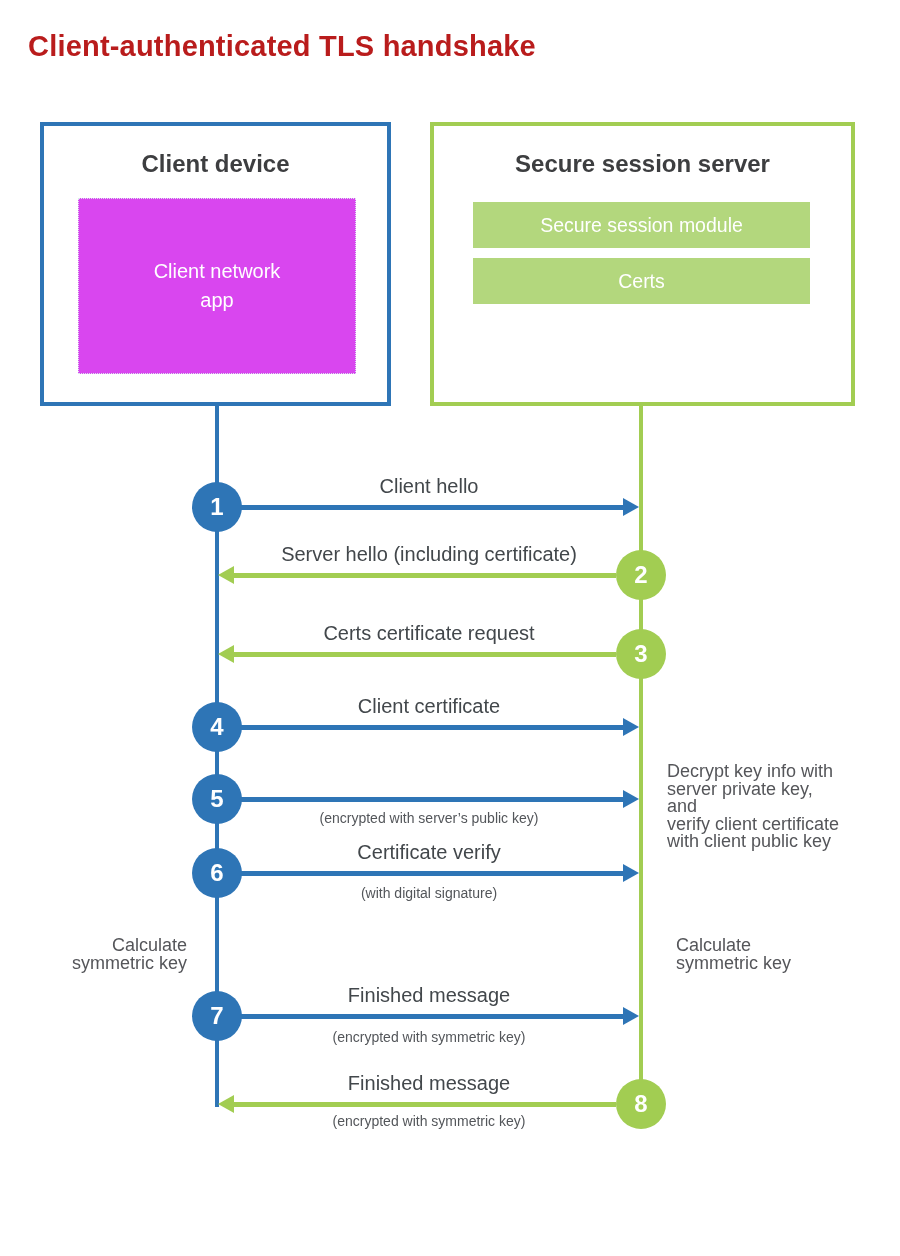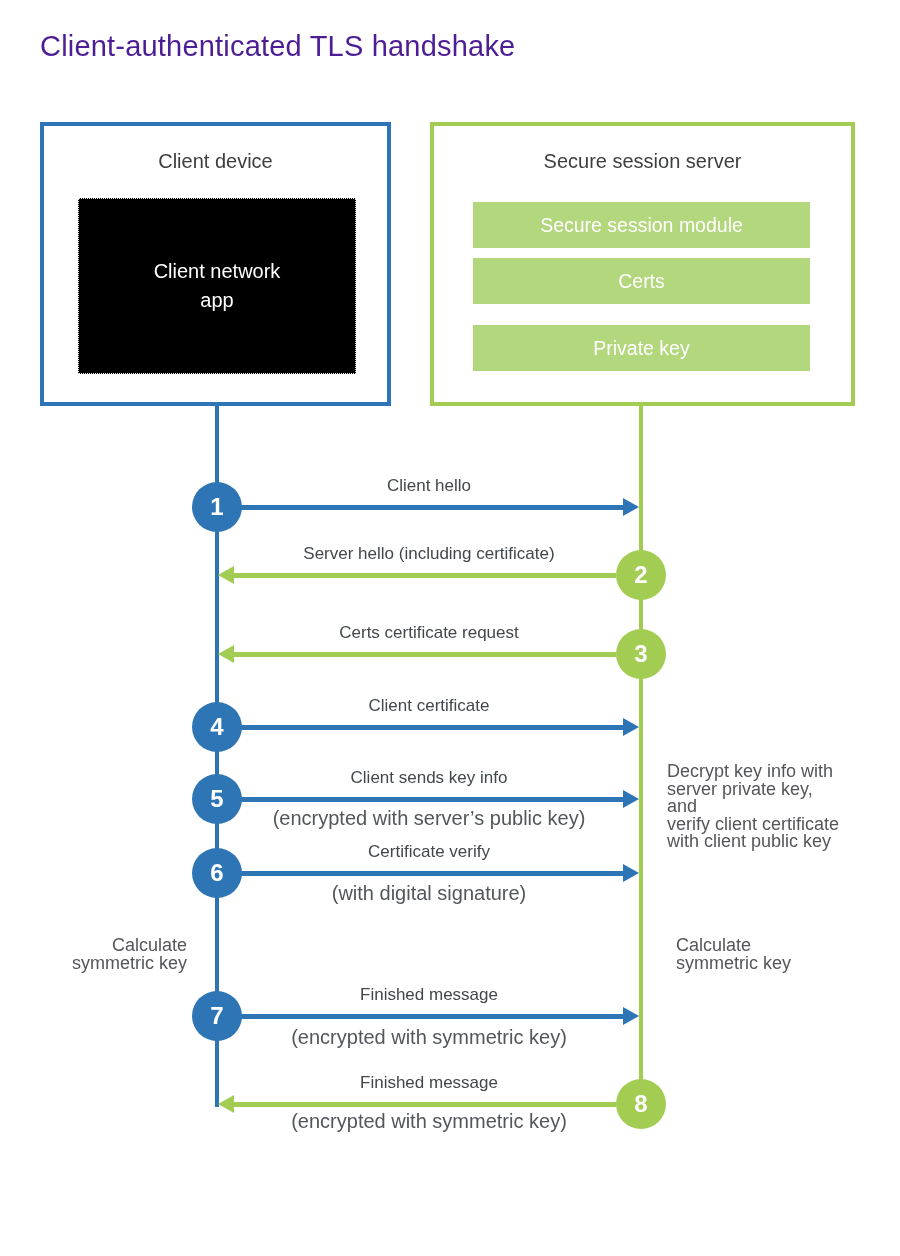--- a/index.html
+++ b/index.html
@@ -1,31 +1,31 @@
 <!DOCTYPE html>
 <html><head>
 <meta charset="utf-8">
 <style>
   html,body{margin:0;padding:0;background:#ffffff;}
   .page{
     position:relative;width:900px;height:1256px;background:#ffffff;
     font-family:"Liberation Sans","DejaVu Sans",sans-serif;overflow:hidden;
   }
   .title{
-    position:absolute;left:40px;top:30px;margin:0;
-    font-size:29px;font-weight:400;color:#4c1d95;letter-spacing:.2px;
+    position:absolute;left:28px;top:30px;margin:0;
+    font-size:29px;font-weight:700;color:#b91c1c;letter-spacing:.2px;
   }
   
   .box{position:absolute;top:122px;height:284px;background:#fff;box-sizing:border-box;}
   .blue-box{left:40px;width:351px;border:4px solid #2e75b6;}
   .green-box{left:430px;width:425px;border:4px solid #a2cd52;}
-  .box-title{margin-top:24px;text-align:center;font-size:20px;font-weight:400;color:#3d3e40;}
+  .box-title{margin-top:24px;text-align:center;font-size:24px;font-weight:700;color:#3d3e40;}
   .app-box{
     position:absolute;left:78px;top:198px;width:278px;height:176px;
-    background:#000000;border:1px dotted #dce6ef;box-sizing:border-box;
+    background:#d946ef;border:1px dotted #dce6ef;box-sizing:border-box;
     display:flex;align-items:center;justify-content:center;text-align:center;
     color:#ffffff;font-size:20px;line-height:1.45;white-space:pre-line;
   }
   .bar{
     position:absolute;left:473px;width:337px;height:46px;background:#b3d77d;
     display:flex;align-items:center;justify-content:center;
     color:#ffffff;font-size:19.5px;
   }
   
   .vline{position:absolute;width:4px;}
@@ -42,25 +42,25 @@
   .circle{
     position:absolute;width:50px;height:50px;border-radius:50%;
     display:flex;align-items:center;justify-content:center;
     color:#ffffff;font-size:24px;font-weight:700;z-index:3;
   }
   .c-blue{left:192px;background:#2e75b6;}
   .c-green{left:616px;background:#a2cd52;}
   
   .msg-label{
     position:absolute;left:229px;width:400px;height:24px;text-align:center;
-    font-size:17px;color:#42474b;line-height:24px;
+    font-size:20px;color:#42474b;line-height:24px;
   }
   .msg-sub{
     position:absolute;left:229px;width:400px;text-align:center;
-    font-size:20px;color:#53565a;line-height:18px;
+    font-size:14px;color:#53565a;line-height:18px;
   }
   
   .note{position:absolute;font-size:18px;color:#55565a;white-space:pre-line;line-height:17.5px;}
   .note-decrypt{left:667px;top:763px;width:175px;text-align:left;}
   .note-calc-left{left:65px;top:936px;width:122px;text-align:right;line-height:18px;}
   .note-calc-right{left:676px;top:936px;width:130px;text-align:left;line-height:18px;}
 </style>
 </head>
 <body>
 
@@ -72,21 +72,20 @@
     <div class="box-title">Client device</div>
   </div>
   <div class="app-box">Client network
 app</div>
 
   <div class="box green-box">
     <div class="box-title">Secure session server</div>
   </div>
   <div class="bar" style="top:202px">Secure session module</div>
   <div class="bar" style="top:258px">Certs</div>
-  <div class="bar" style="top:325px">Private key</div>
 
   <div class="vline vblue"></div>
   <div class="vline vgreen"></div>
 
   <div class="msg-label" style="top:474px">Client hello</div>
   <div class="arrow-line a-blue" style="top:505px"></div>
   <div class="head head-right" style="top:498px"></div>
   <div class="circle c-blue" style="top:482px">1</div>
 
   <div class="msg-label" style="top:542px">Server hello (including certificate)</div>
@@ -97,21 +96,20 @@
   <div class="msg-label" style="top:621px">Certs certificate request</div>
   <div class="arrow-line a-green" style="top:652px"></div>
   <div class="head head-left" style="top:645px"></div>
   <div class="circle c-green" style="top:629px">3</div>
 
   <div class="msg-label" style="top:694px">Client certificate</div>
   <div class="arrow-line a-blue" style="top:725px"></div>
   <div class="head head-right" style="top:718px"></div>
   <div class="circle c-blue" style="top:702px">4</div>
 
-  <div class="msg-label" style="top:766px">Client sends key info</div>
   <div class="arrow-line a-blue" style="top:797px"></div>
   <div class="head head-right" style="top:790px"></div>
   <div class="circle c-blue" style="top:774px">5</div>
   <div class="msg-sub" style="top:809px">(encrypted with server’s public key)</div>
 
   <div class="msg-label" style="top:840px">Certificate verify</div>
   <div class="arrow-line a-blue" style="top:871px"></div>
   <div class="head head-right" style="top:864px"></div>
   <div class="circle c-blue" style="top:848px">6</div>
   <div class="msg-sub" style="top:884px">(with digital signature)</div>

